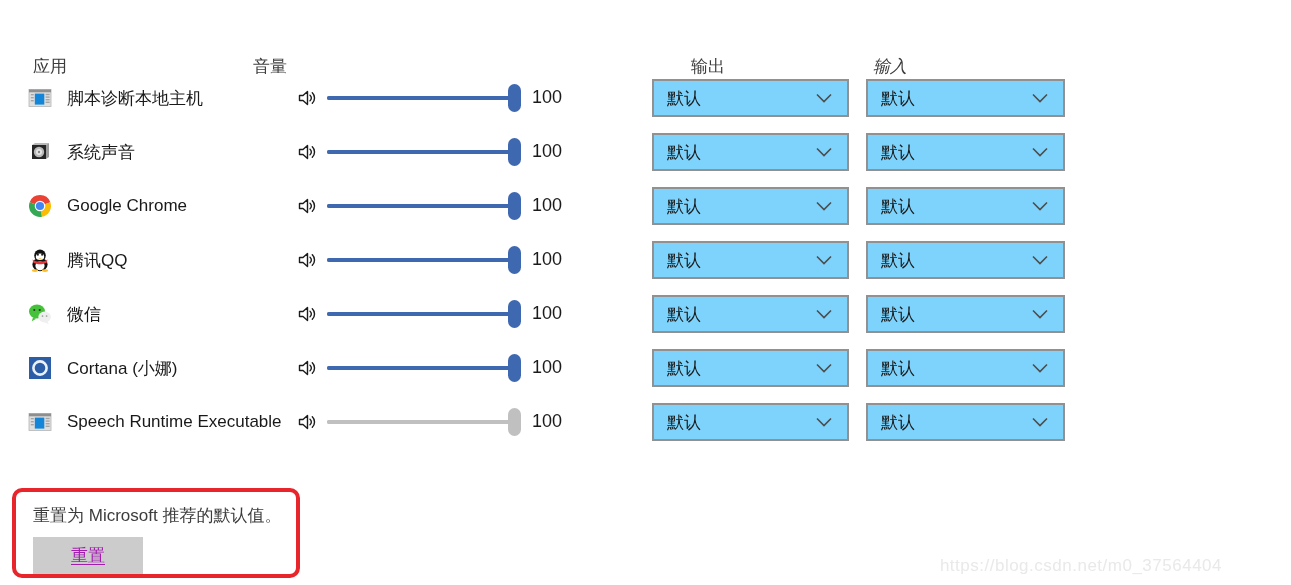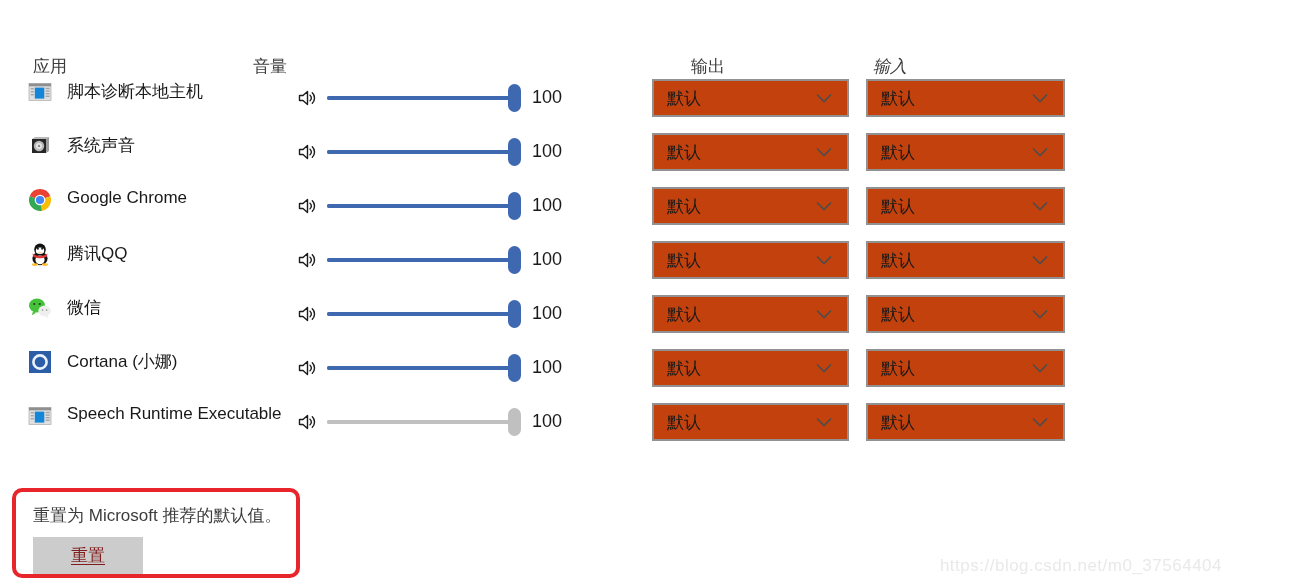--- a/index.html
+++ b/index.html
@@ -16,43 +16,43 @@
 
   .col-header{position:absolute;top:55px;font-size:17px;color:#3c3c3c;white-space:nowrap;}
   .h-apps{left:33px;}
   .h-volume{left:253px;}
   .h-output{left:650px;margin-left:41px;}
   .h-input{left:873px;font-style:italic;}
 
   .rows{position:absolute;top:80px;left:0;right:0;}
   .row{position:relative;height:36px;margin-bottom:18px;}
 
-  .cell-app{position:absolute;left:28px;top:0;height:36px;display:flex;align-items:flex-start;gap:15px;}
+  .cell-app{position:absolute;left:28px;top:0;height:36px;display:flex;align-items:center;gap:15px;}
   .appicon{width:24px;height:24px;display:inline-block;flex:0 0 24px;}
   .appicon svg{display:block;}
   .applabel{font-size:17px;color:#191919;white-space:nowrap;}
 
   .speaker{position:absolute;left:297px;top:8px;width:20px;height:20px;}
   .slider{position:absolute;left:327px;top:0;width:188px;height:36px;cursor:pointer;}
   .track{position:absolute;left:0;right:0;top:16px;height:4px;background:#8a8a8a;border-radius:2px;}
   .fill{height:100%;background:var(--accent);border-radius:2px;}
   .thumb{position:absolute;top:4px;width:13px;height:28px;border-radius:6.5px;background:var(--accent);}
   .row.disabled .fill,.row.disabled .thumb{background:var(--disabled);}
   .row.disabled .track{background:var(--disabled);}
   .vol{position:absolute;left:532px;top:7px;font-size:18px;color:#1a1a1a;}
 
-  .dd{position:absolute;top:-1px;height:38px;border:2px solid var(--dd-border);background:#c2410c;display:flex;align-items:center;cursor:default;}
+  .dd{position:absolute;top:-1px;height:38px;border:2px solid var(--dd-border);background:#7dd3fc;display:flex;align-items:center;cursor:default;}
   .dd-out{left:652px;width:197px;}
   .dd-in{left:866px;width:199px;}
   .ddtext{font-size:17px;color:#1a1a1a;padding-left:13px;flex:1;white-space:nowrap;}
   .chev{margin-right:15px;display:flex;align-items:center;}
 
   .annotation{position:absolute;left:12px;top:488px;width:288px;height:90px;border:4px solid var(--annotation);border-radius:10px;pointer-events:none;}
   .reset-desc{position:absolute;left:33px;top:504px;font-size:17px;color:#3c3c3c;white-space:nowrap;}
-  .reset-btn{position:absolute;left:33px;top:537px;width:110px;height:37px;background:var(--button-bg);border:none;font-size:17px;color:#7f1d1d;font-family:inherit;cursor:pointer;display:flex;align-items:center;justify-content:center;}
+  .reset-btn{position:absolute;left:33px;top:537px;width:110px;height:37px;background:var(--button-bg);border:none;font-size:17px;color:#a21caf;font-family:inherit;cursor:pointer;display:flex;align-items:center;justify-content:center;}
   .reset-btn span{text-decoration:underline;text-underline-offset:3px;}
 
   .watermark{position:absolute;right:6px;top:556px;font-size:17px;color:#e9e9e9;letter-spacing:0.5px;}
 </style>
 </head>
 <body>
 
 <svg width="0" height="0" style="position:absolute" aria-hidden="true">
   <defs>
     <g id="spk" fill="none" stroke="#1b1b1b" stroke-width="1.4" stroke-linejoin="round" stroke-linecap="round">

